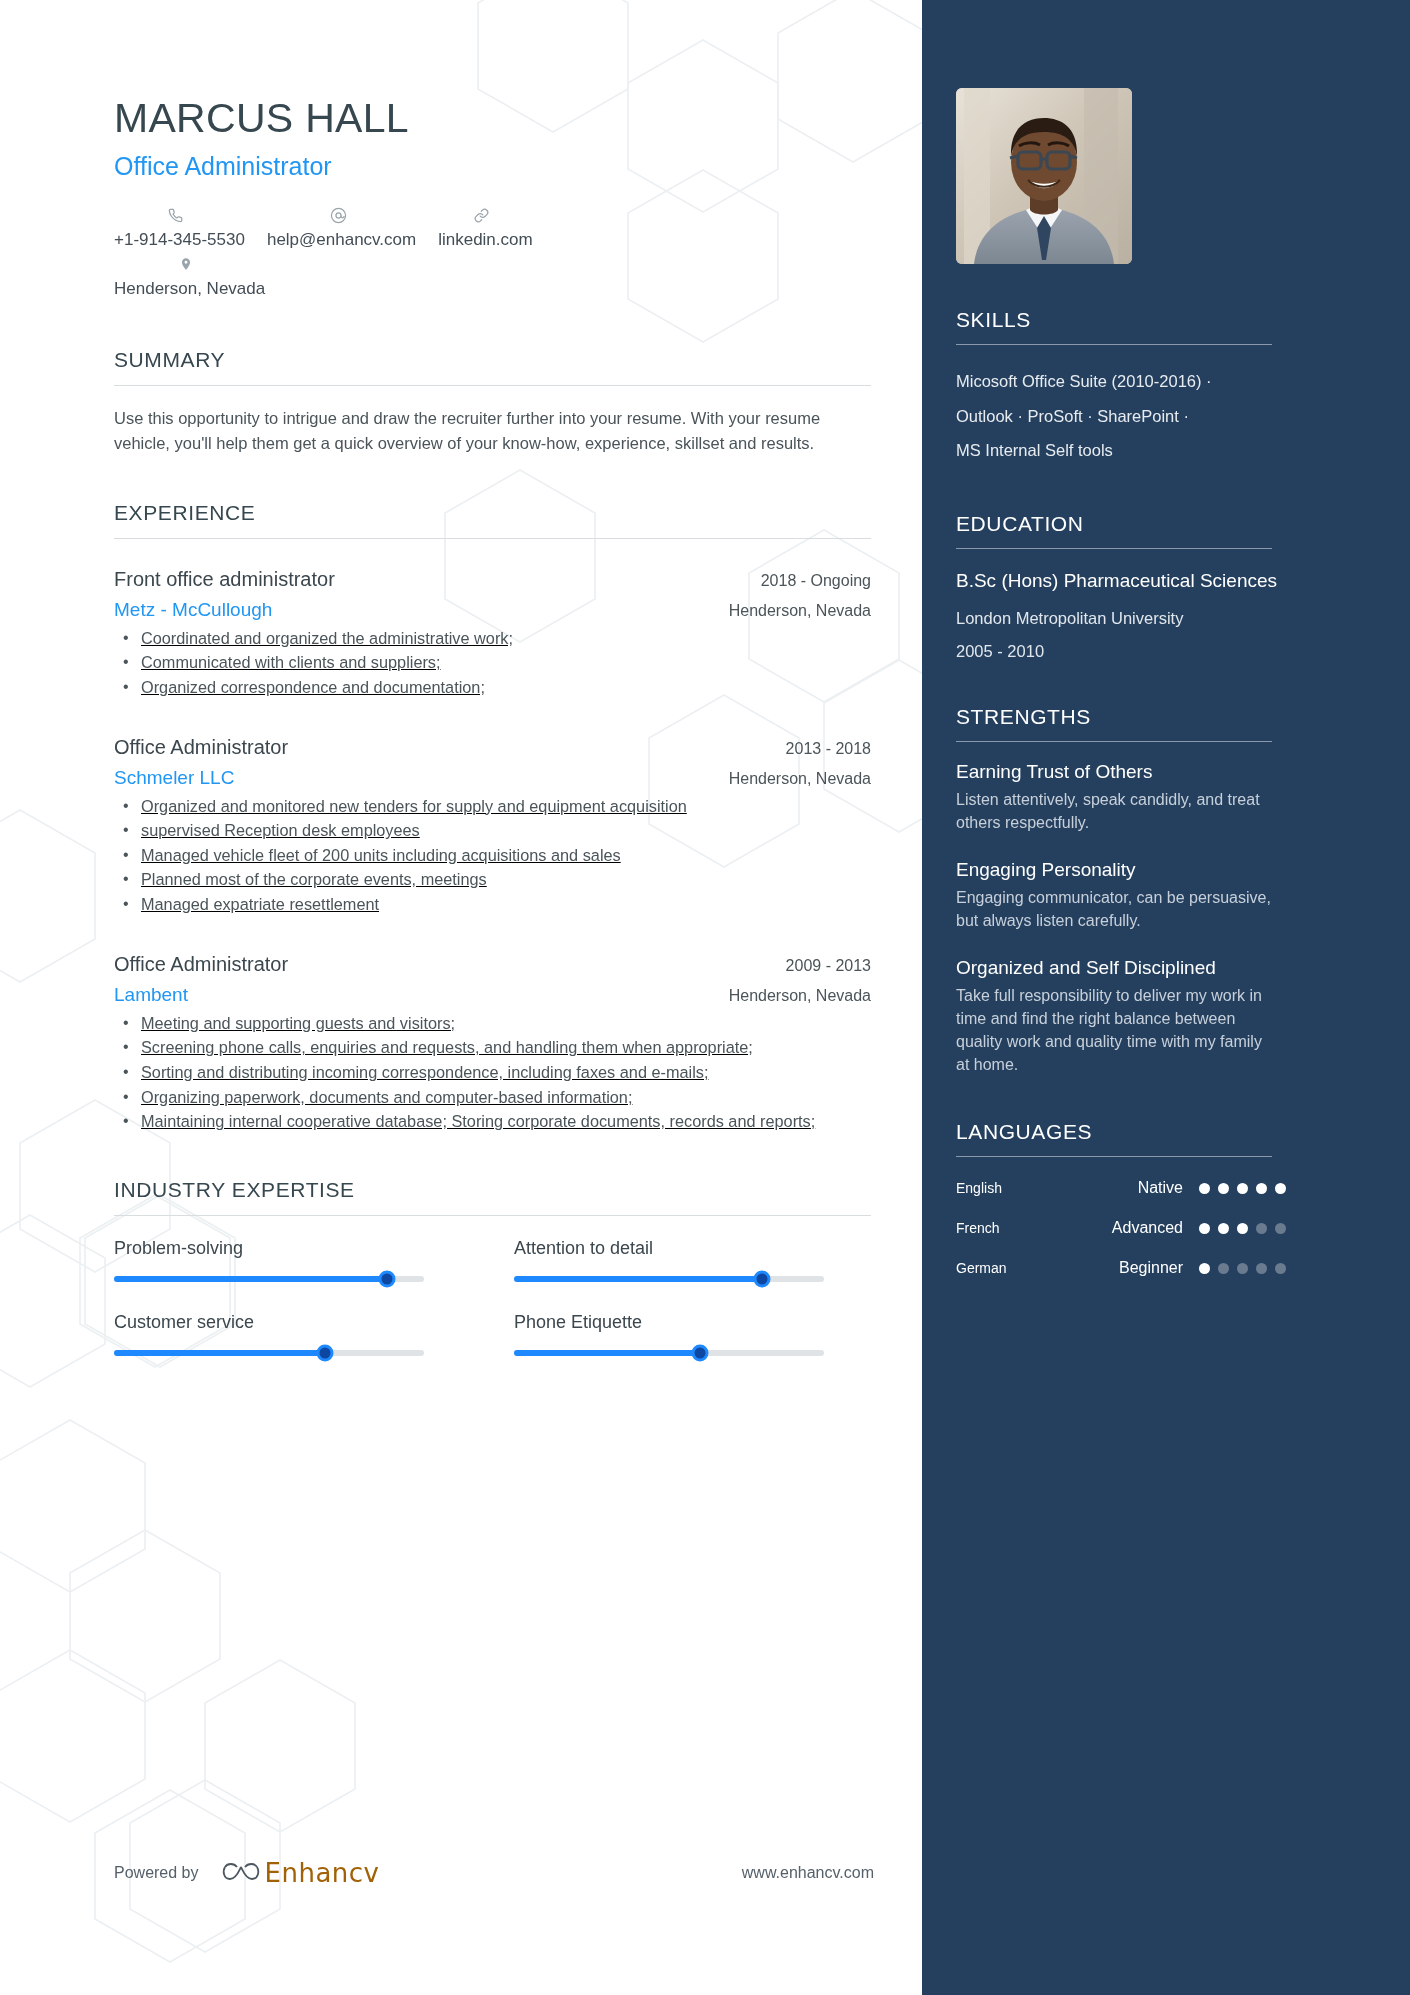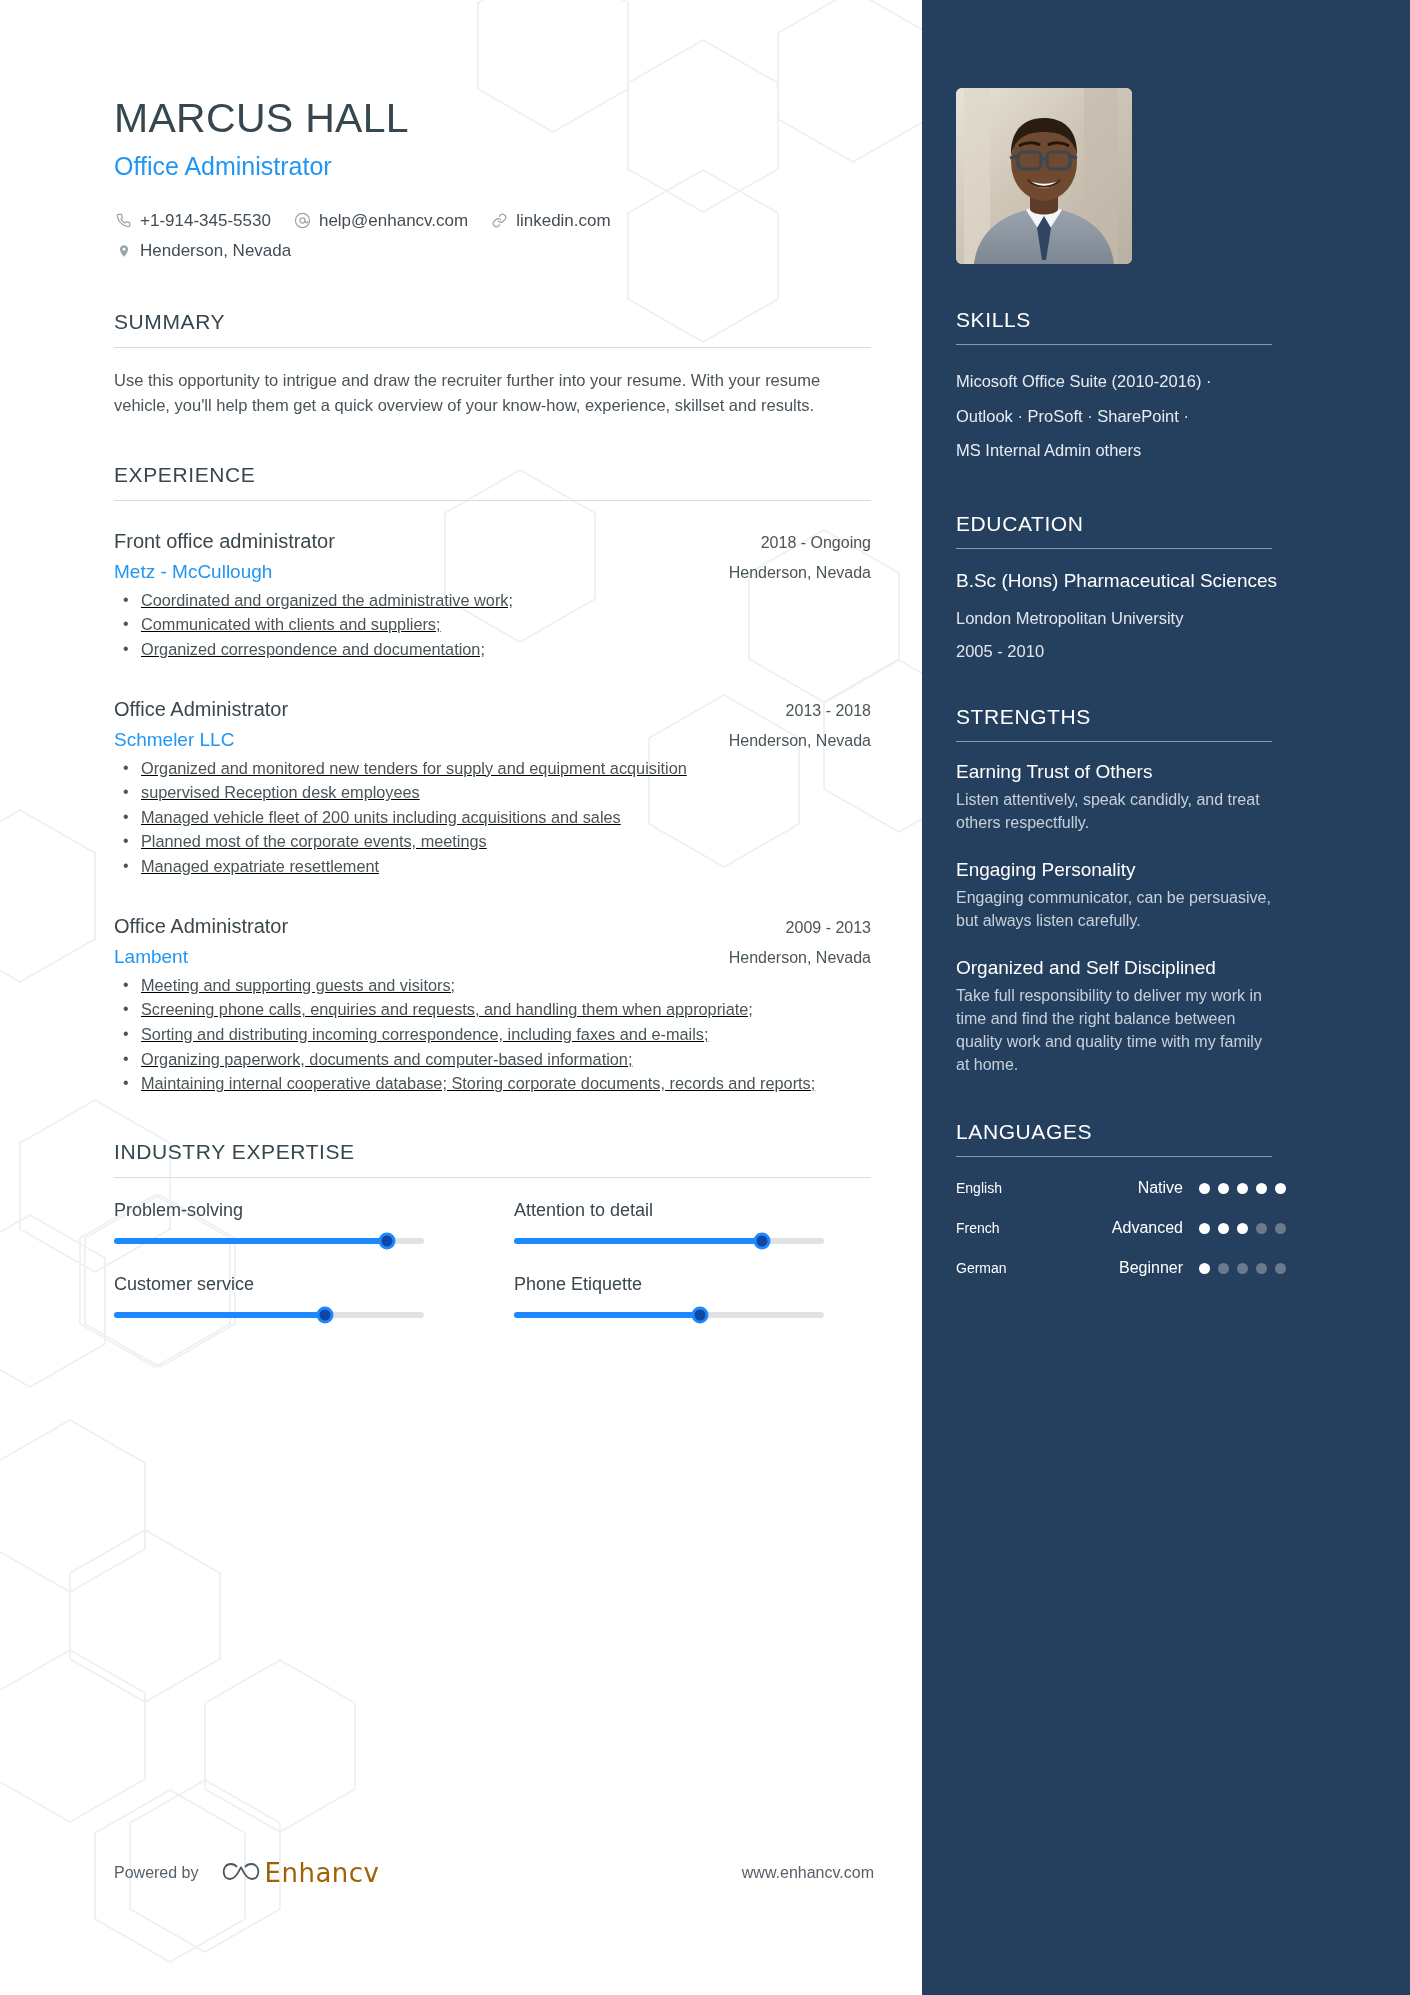--- a/index.html
+++ b/index.html
@@ -55,20 +55,21 @@
     flex-wrap: wrap;
     font-size: 17px;
     color: #434d55;
     line-height: 1.75;
   }
   .contact-item {
     display: inline-flex;
     align-items: center;
     margin-right: 22px;
     white-space: nowrap;
+    flex-direction: column;
   }
   .c-ico {
     display: inline-flex;
     align-items: center;
     justify-content: center;
     width: 19px;
     height: 19px;
     margin-right: 7px;
     color: #9aa4ab;
     flex: 0 0 auto;
@@ -493,21 +494,21 @@
             <path d="M92 57 C97 54 107 54 113 58" stroke="#23160e" stroke-width="3" fill="none"></path>
           </svg>
         </div>
       </div>
 
       <div class="sb-section">
         <div class="sb-head">SKILLS</div>
         <div class="sb-body">
           <div class="skill-line">Micosoft Office Suite (2010-2016) ·</div>
           <div class="skill-line">Outlook · ProSoft · SharePoint ·</div>
-          <div class="skill-line">MS Internal Admin others</div>
+          <div class="skill-line">MS Internal Self tools</div>
         </div>
       </div>
 
       <div class="sb-section">
         <div class="sb-head">EDUCATION</div>
         <div class="sb-body">
           <div class="edu-degree">B.Sc (Hons) Pharmaceutical Sciences</div>
           <div class="edu-school">London Metropolitan University</div>
           <div class="edu-years">2005 - 2010</div>
         </div>

